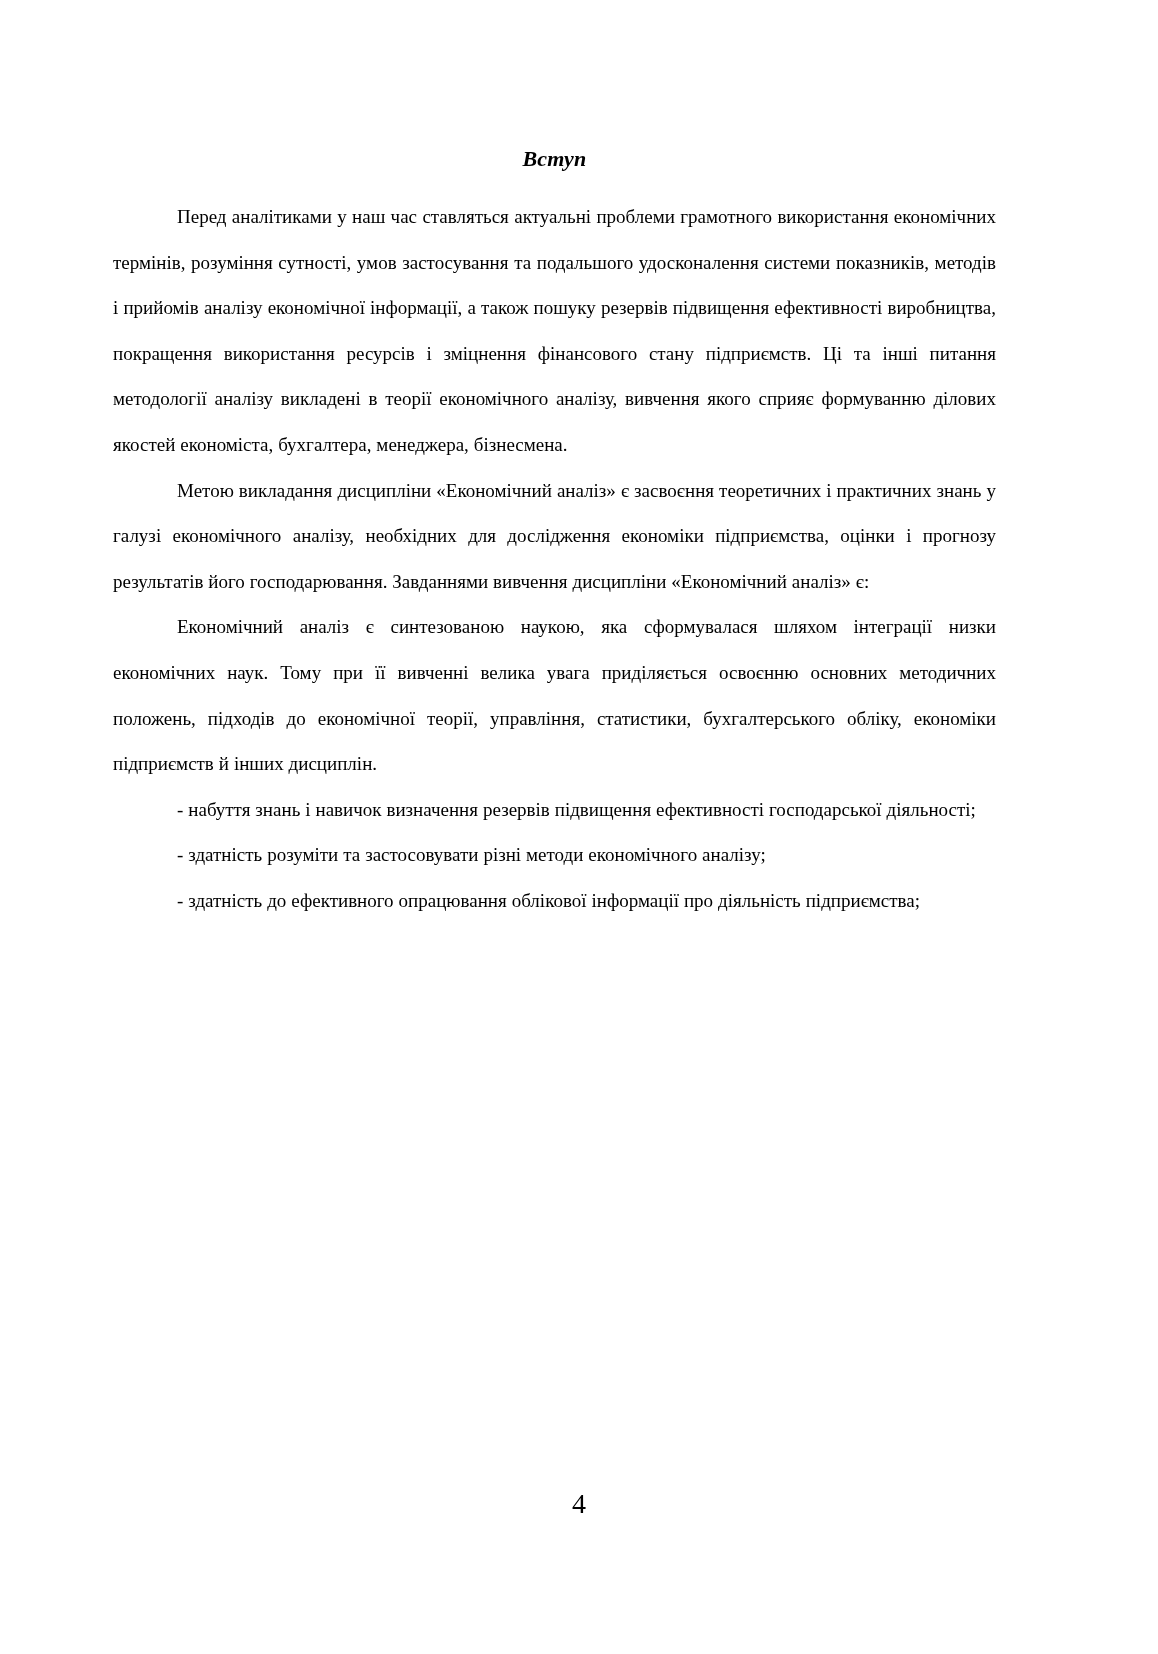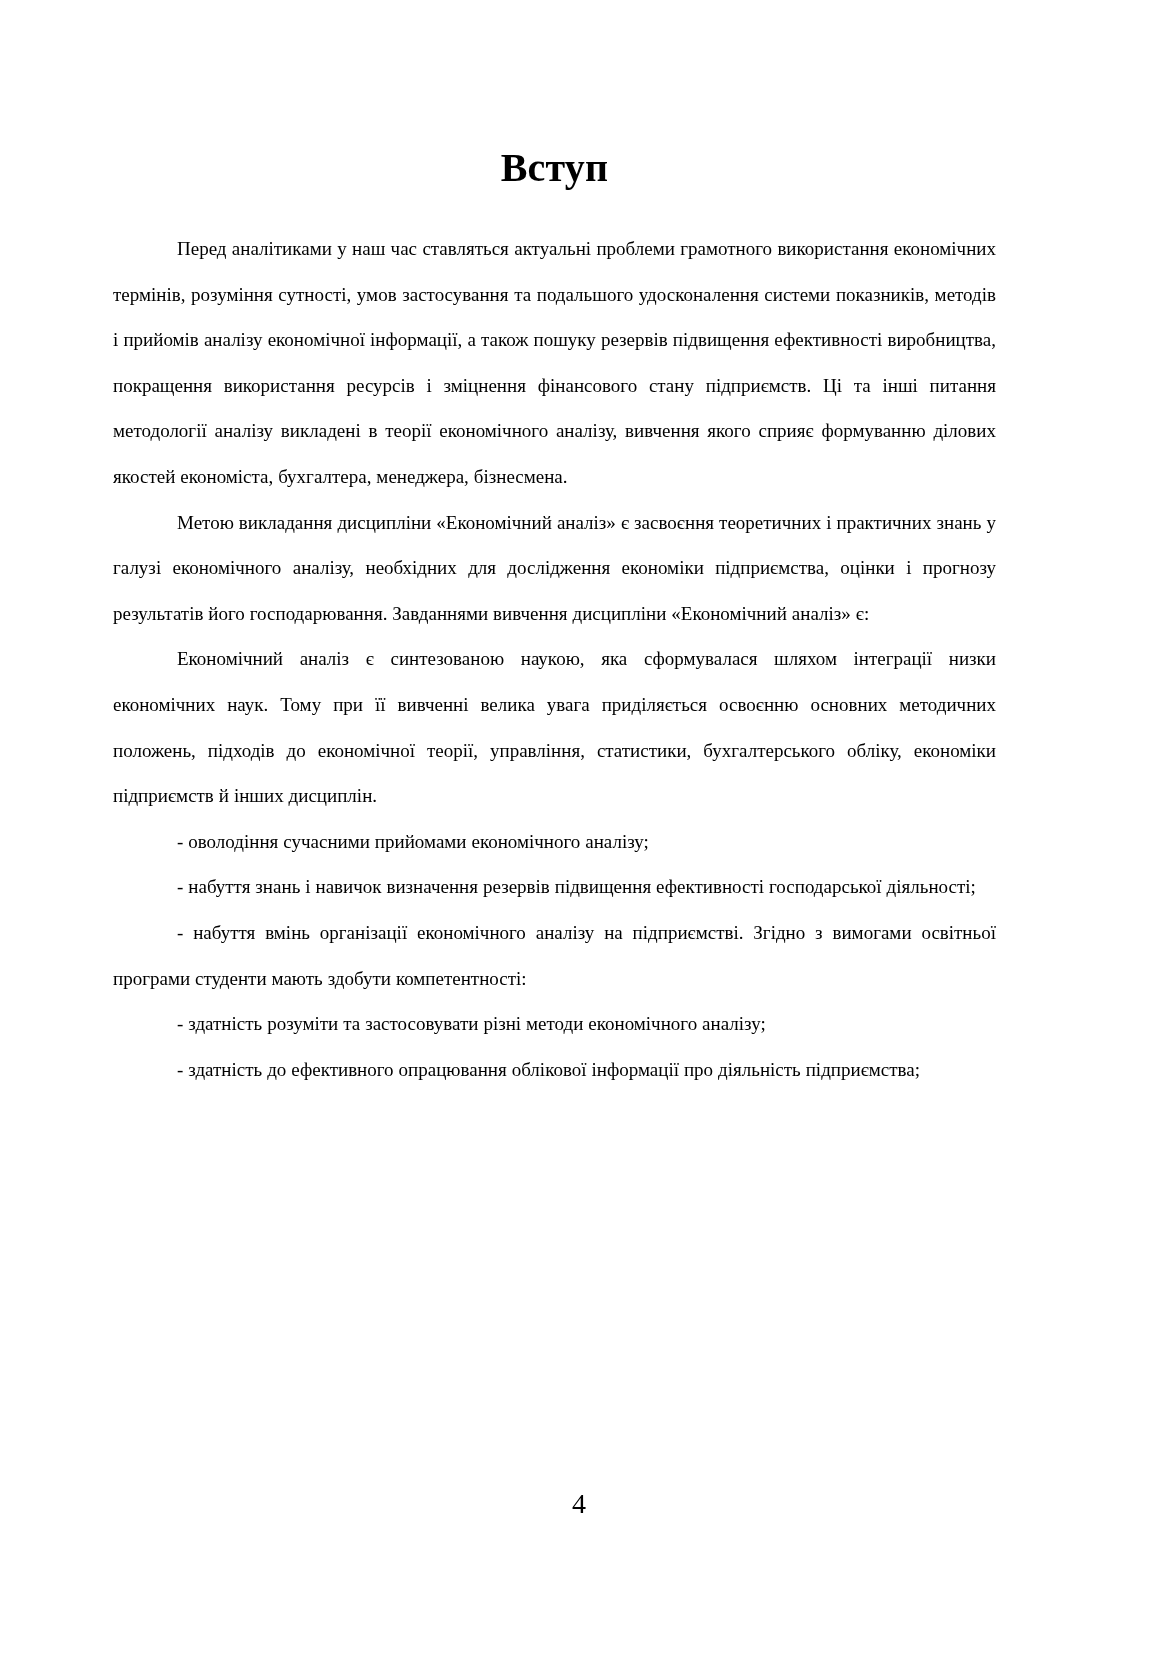--- a/index.html
+++ b/index.html
@@ -19,25 +19,26 @@
     color: #000000;
   }
   .content {
     position: absolute;
     left: 113px;
     top: 148px;
     width: 883px;
   }
   .doc-title {
     text-align: center;
-    font-size: 40px;
+    font-size: 22px;
     font-weight: 700;
     line-height: 1.0;
-    margin: 0 0 38px 0;
+    margin: 0 0 24px 0;
     letter-spacing: 0.2px;
+    font-style: italic;
   }
   p.para {
     margin: 0;
     font-size: 19px;
     line-height: 45.6px;
     text-align: justify;
     text-align-last: left;
     text-indent: 64px;
     hyphens: none;
     -webkit-hyphens: none;
@@ -58,23 +59,21 @@
 
 <div class="page">
 
   <div class="content">
 
     <h1 class="doc-title">Вступ</h1>
 
     <p class="para">Перед аналітиками у наш час ставляться актуальні проблеми грамотного використання економічних термінів, розуміння сутності, умов застосування та подальшого удосконалення системи показників, методів і прийомів аналізу економічної інформації, а також пошуку резервів підвищення ефективності виробництва, покращення використання ресурсів і зміцнення фінансового стану підприємств. Ці та інші питання методології аналізу викладені в теорії економічного аналізу, вивчення якого сприяє формуванню ділових якостей економіста, бухгалтера, менеджера, бізнесмена.</p>
     <p class="para">Метою викладання дисципліни «Економічний аналіз» є засвоєння теоретичних і практичних знань у галузі економічного аналізу, необхідних для дослідження економіки підприємства, оцінки і прогнозу результатів його господарювання. Завданнями вивчення дисципліни «Економічний аналіз» є:</p>
     <p class="para">Економічний аналіз є синтезованою наукою, яка сформувалася шляхом інтеграції низки економічних наук. Тому при її вивченні велика увага приділяється освоєнню основних методичних положень, підходів до економічної теорії, управління, статистики, бухгалтерського обліку, економіки підприємств й інших дисциплін.</p>
-    <p class="para">- оволодіння сучасними прийомами економічного аналізу;</p>
     <p class="para">- набуття знань і навичок визначення резервів підвищення ефективності господарської діяльності;</p>
-    <p class="para">- набуття вмінь організації економічного аналізу на підприємстві. Згідно з вимогами освітньої програми студенти мають здобути компетентності:</p>
     <p class="para">- здатність розуміти та застосовувати різні методи економічного аналізу;</p>
     <p class="para">- здатність до ефективного опрацювання облікової інформації про діяльність підприємства;</p>
 
   </div>
 
   <div class="page-number">4</div>
 
 </div>
 
 </body></html>

